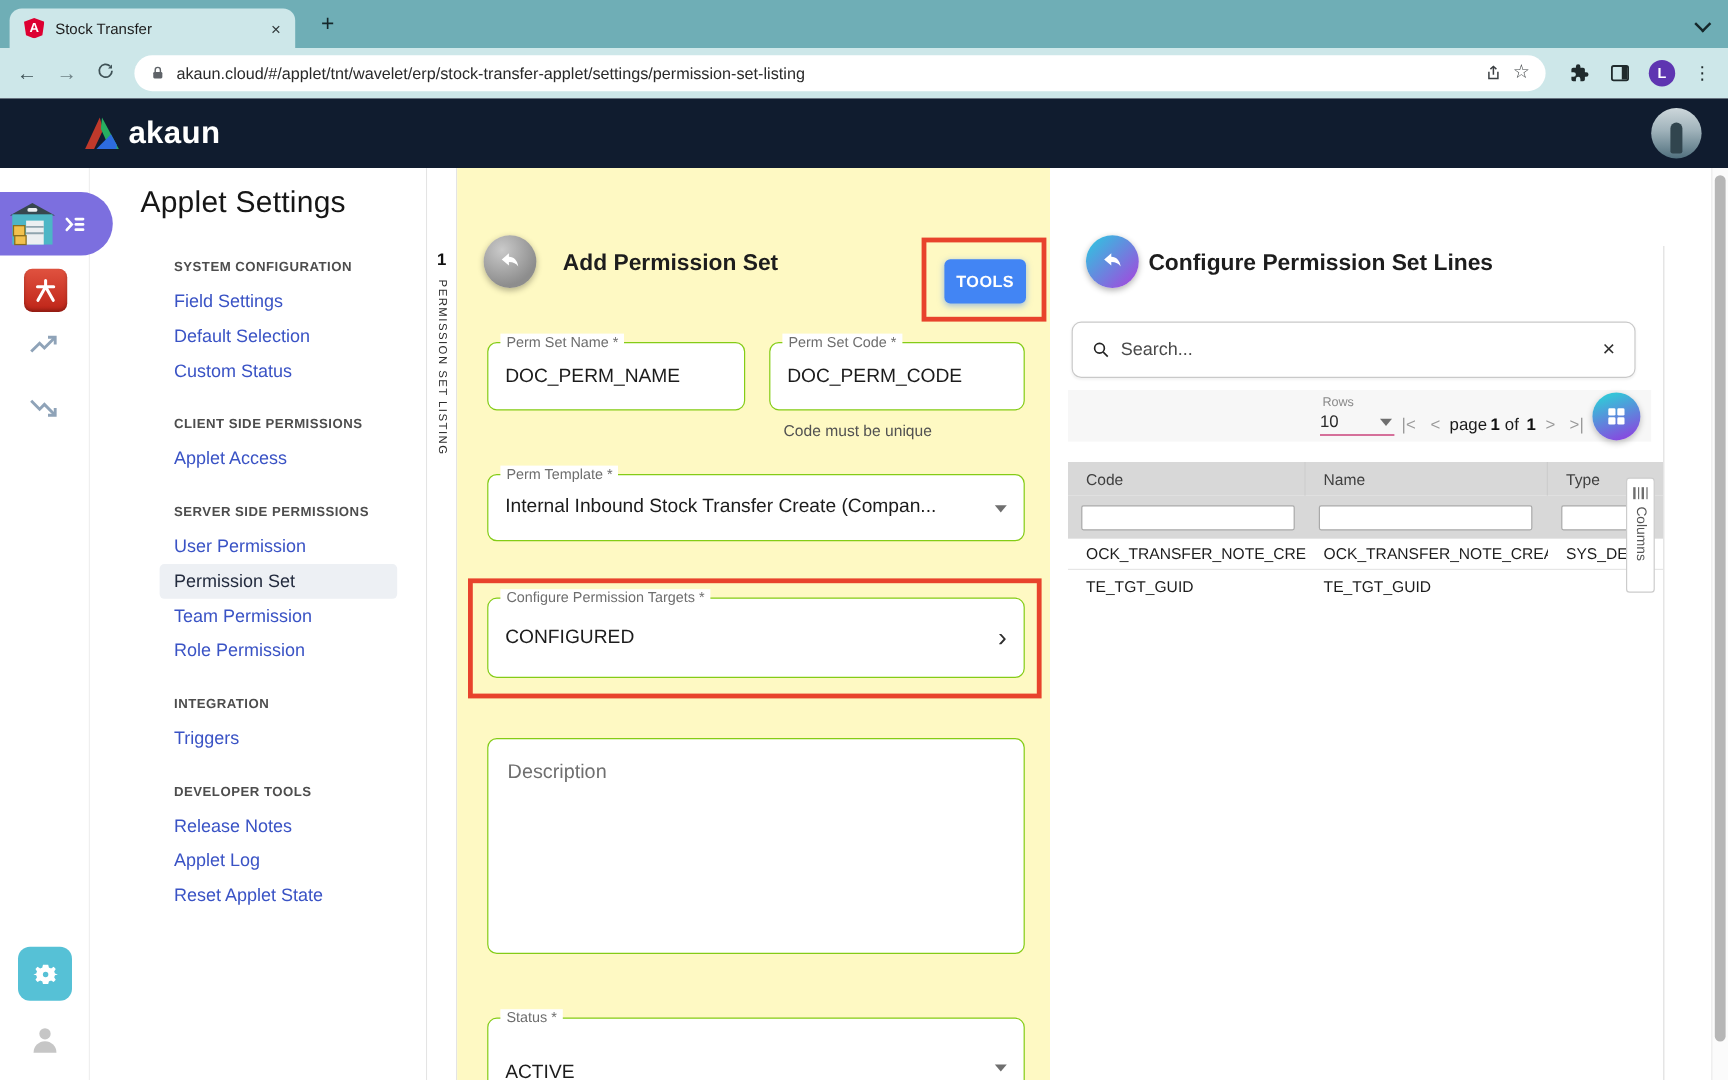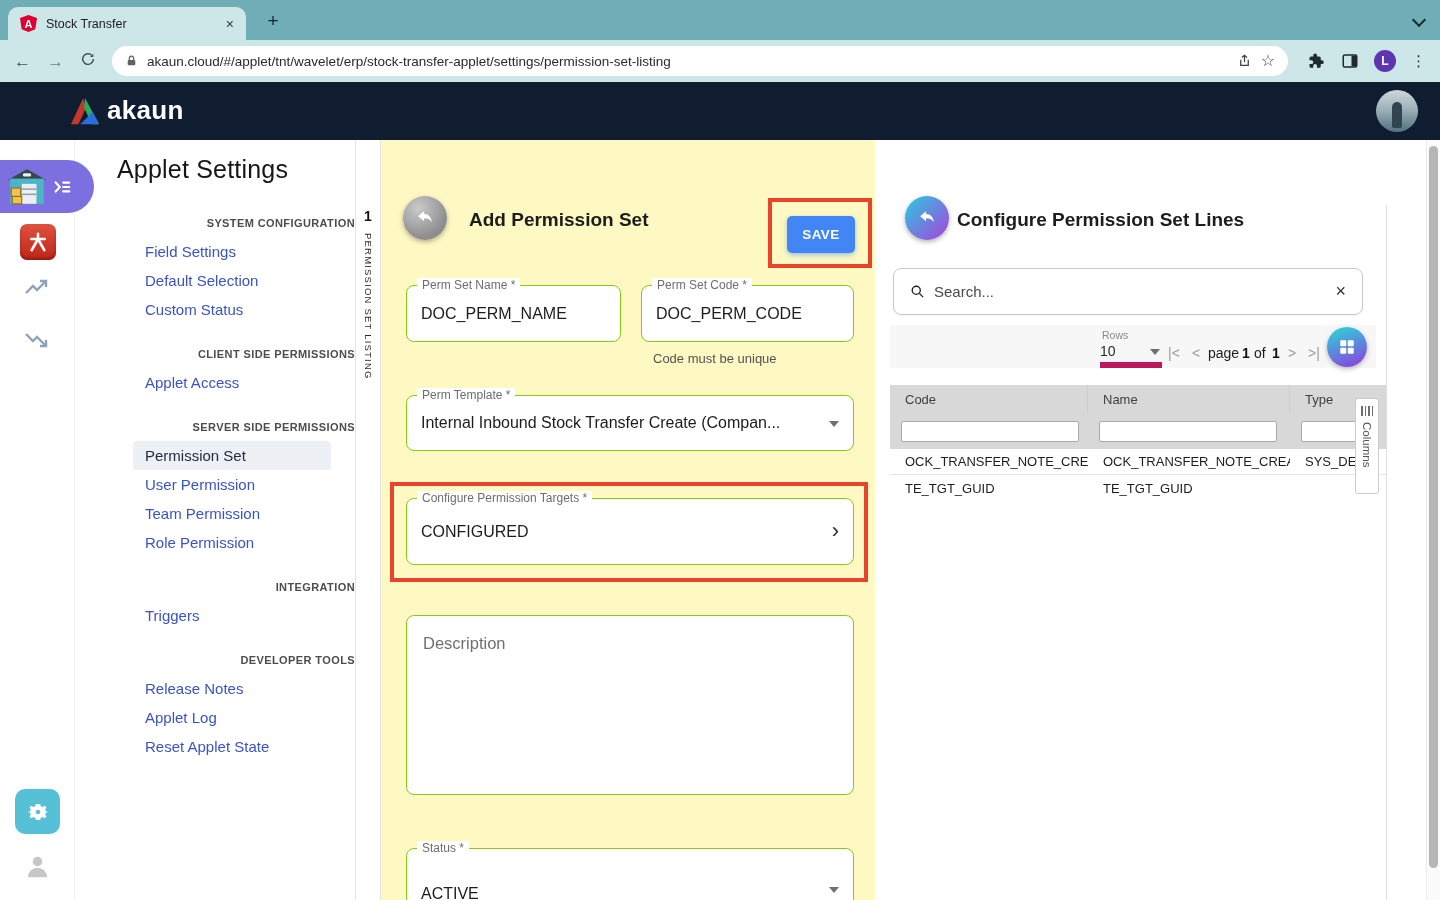--- a/index.html
+++ b/index.html
@@ -55,21 +55,21 @@
   .gear-btn { position:absolute; left:15px; top:649px; width:45px; height:45px; background:#56C1D6;
           border-radius:10px; display:flex; align-items:center; justify-content:center; }
   .person { position:absolute; left:24px; top:712px; }
 
   
   .navpanel { position:absolute; left:75px; top:140px; width:281px; height:760px; background:#fff;
           border-right:1px solid #E4E4E4; padding:77px 0 0 70px; }
   .page-title { position:absolute; left:117px; top:155px; font-size:25px; font-weight:normal; color:#161616;
           letter-spacing:.2px; z-index:2; }
   .nav-section { margin-bottom:24px; }
-  .nav-section-title { font-size:11px; font-weight:bold; color:#4D4D4D; letter-spacing:.4px; margin-bottom:8px;text-align:right; }
+  .nav-section-title { font-size:11px; font-weight:bold; color:#4D4D4D; letter-spacing:.4px; margin-bottom:8px; }
   .nav-item { font-size:15px; color:#3A53C5; padding:6px 0; cursor:default; }
   .nav-item.active { background:#EDF0F4; color:#232B3E; border-radius:4px; padding:6px 12px; margin-left:-12px;
           width:198px; }
 
   
   .stepper { position:absolute; left:356px; top:140px; width:25px; height:760px; border-right:1px solid #E4E4E4;
           display:flex; flex-direction:column; align-items:center; padding-top:68px; background:#fff; }
   .step-num { font-size:14px; font-weight:bold; color:#111; }
   .step-label { writing-mode:vertical-rl; font-size:9.5px; letter-spacing:1.2px; color:#2b2b2b; margin-top:9px; }
 
@@ -112,21 +112,21 @@
   .searchbox { position:absolute; left:3px; top:128px; width:470px; height:47px; border:1px solid #C9C9C9;
           border-radius:8px; display:flex; align-items:center; padding:0 16px; gap:9px;
           box-shadow:0 1px 2px rgba(0,0,0,.05); }
   .searchbox input { flex:1; border:none; outline:none; font-size:15px; color:#333; background:transparent;
           font-family:"Liberation Sans", sans-serif; }
   .searchbox input::placeholder { color:#4A4A4A; }
   .search-clear { font-size:18px; color:#2f2f2f; }
 
   .pagrow { position:absolute; left:0px; top:185px; width:486px; height:43px; background:#F7F7F7; }
   .rows-label { position:absolute; left:212px; top:4px; font-size:10.5px; color:#8a8a8a; }
-  .rows-select { position:absolute; left:210px; top:18px; width:62px; border-bottom:6px solid #be185d;
+  .rows-select { position:absolute; left:210px; top:18px; width:62px; border-bottom:1px solid #be185d;
           font-size:14px; color:#2b2b2b; padding-bottom:3px; }
   .rows-select .caret-down { right:2px; top:8px; }
   .pag { position:absolute; top:20px; font-size:14px; color:#9a9a9a; }
   .pag.dark { color:#1b1b1b; }
   .pag.b { font-weight:bold; color:#111; }
   .grid-btn { position:absolute; left:437px; top:2px; width:40px; height:40px; border-radius:50%;
           background:linear-gradient(160deg,#35C3D8 15%,#8E3FE0 95%); display:flex; align-items:center;
           justify-content:center; box-shadow:0 2px 5px rgba(0,0,0,.25); }
 
   .gridtable { position:absolute; left:0; top:245px; width:496px; }
@@ -275,22 +275,22 @@
       <div class="nav-item">Field Settings</div>
       <div class="nav-item">Default Selection</div>
       <div class="nav-item">Custom Status</div>
     </div>
     <div class="nav-section">
       <div class="nav-section-title">CLIENT SIDE PERMISSIONS</div>
       <div class="nav-item">Applet Access</div>
     </div>
     <div class="nav-section">
       <div class="nav-section-title">SERVER SIDE PERMISSIONS</div>
+      <div class="nav-item">User Permission</div>
       <div class="nav-item active">Permission Set</div>
-      <div class="nav-item">User Permission</div>
       <div class="nav-item">Team Permission</div>
       <div class="nav-item">Role Permission</div>
     </div>
     <div class="nav-section">
       <div class="nav-section-title">INTEGRATION</div>
       <div class="nav-item">Triggers</div>
     </div>
     <div class="nav-section">
       <div class="nav-section-title">DEVELOPER TOOLS</div>
       <div class="nav-item">Release Notes</div>
@@ -304,21 +304,21 @@
     <span class="step-label">PERMISSION SET LISTING</span>
   </div>
 
   <div class="form-panel">
     <div class="back-circle back-gray">
       <svg width="22" height="22" viewBox="0 0 24 24">
         <path d="M11 7.5V4.5L4.5 10l6.5 5.5v-3.2c4.2 0 6.8 1.4 8.5 4.2-.6-5.4-3.8-9-8.5-9z" fill="#fff"></path>
       </svg>
     </div>
     <div class="form-title">Add Permission Set</div>
-    <button class="save-btn">SAVE</button>
+    <button class="save-btn">TOOLS</button>
     <div class="annotate ann-save"></div>
 
     <div class="field f-name">
       <span class="field-label">Perm Set Name *</span>
       <span class="field-value">DOC_PERM_NAME</span>
     </div>
     <div class="field f-code">
       <span class="field-label">Perm Set Code *</span>
       <span class="field-value">DOC_PERM_CODE</span>
     </div>

